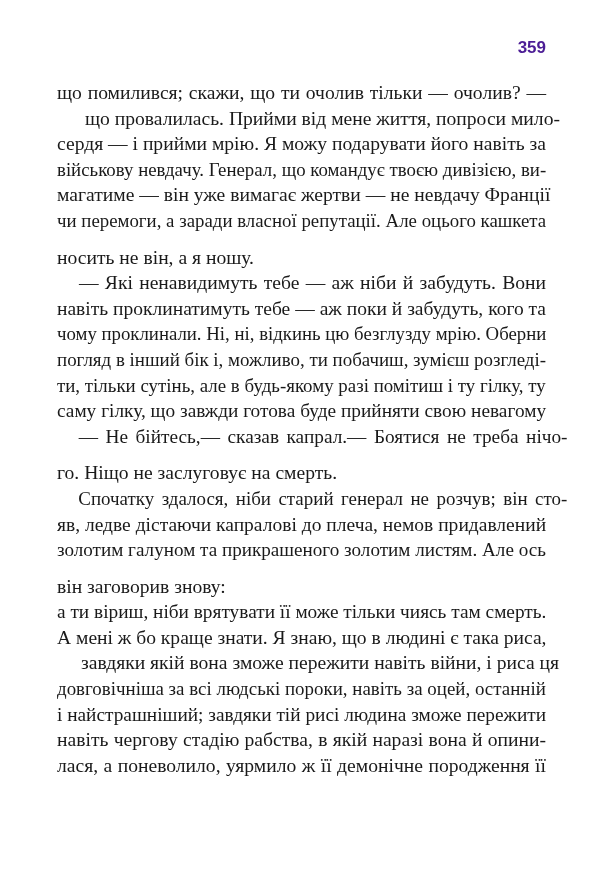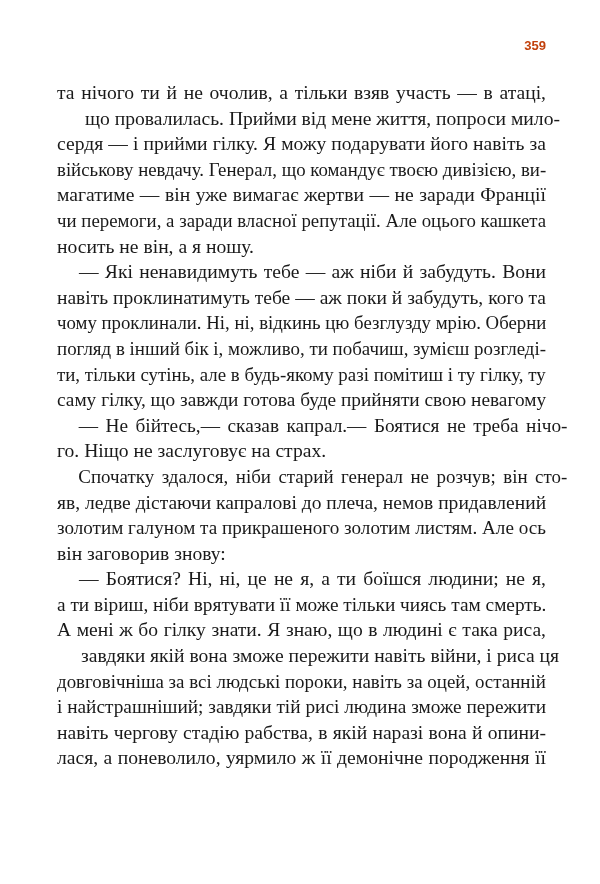--- a/index.html
+++ b/index.html
@@ -4,61 +4,60 @@
 <style>
   html, body { margin: 0; padding: 0; background: #ffffff; }
   body { width: 600px; height: 884px; overflow: hidden; position: relative; }
   .page {
     position: absolute; left: 0; top: 0; width: 600px; height: 884px;
     background: #ffffff; color: #1a1a1a;
   }
   .page-number {
     position: absolute; right: 54px; top: 38px;
     font-family: "Liberation Sans", sans-serif; font-weight: bold;
-    font-size: 13px; letter-spacing: 0px; color: #c2410c;
+    font-size: 17px; letter-spacing: 0px; color: #4c1d95;
   }
   .text-block {
     position: absolute; left: 57px; top: 80px; width: 489px;
     font-family: "Liberation Serif", serif;
     font-size: 19.6px; line-height: 25.6px;
   }
   .line {
     display: block; height: 25.6px; white-space: nowrap;
     text-align: justify; text-align-last: justify;
   }
-  .line.last { text-align-last: left; }
+  .line.last { text-align-last: left; margin-top: 11px; }
   .line.indent { padding-left: 22px; }
 </style>
 </head>
 <body>
 
 <div class="page">
   <div class="page-number">359</div>
   <div class="text-block" id="text-block">
-      <span class="line" style="display: block;">та нічого ти й не очолив, а тільки взяв участь — в атаці,</span>
+      <span class="line" style="display: block;">що помилився; скажи, що ти очолив тільки — очолив? —</span>
       <span class="line" style="display: block; margin-left: 28px;">що провалилась. Прийми від мене життя, попроси мило-</span>
-      <span class="line" style="display: block;">сердя — і прийми гілку. Я можу подарувати його навіть за</span>
+      <span class="line" style="display: block;">сердя — і прийми мрію. Я можу подарувати його навіть за</span>
       <span class="line" style="display: block; transform-origin: left center; transform: scaleX(0.961); width: 509px;">військову невдачу. Генерал, що командує твоєю дивізією, ви-</span>
-      <span class="line" style="display: block;">магатиме — він уже вимагає жертви — не заради Франції</span>
+      <span class="line" style="display: block;">магатиме — він уже вимагає жертви — не невдачу Франції</span>
       <span class="line" style="display: block; transform-origin: left center; transform: scaleX(0.961); width: 509px;">чи перемоги, а заради власної репутації. Але оцього кашкета</span>
       <span class="line last" style="display: block;">носить не він, а я ношу.</span>
       <span class="line indent" style="display: block;">— Які ненавидимуть тебе — аж ніби й забудуть. Вони</span>
       <span class="line" style="display: block; transform-origin: left center; transform: scaleX(0.996); width: 491px;">навіть проклинатимуть тебе — аж поки й забудуть, кого та</span>
       <span class="line" style="display: block; transform-origin: left center; transform: scaleX(0.959); width: 510px;">чому проклинали. Ні, ні, відкинь цю безглузду мрію. Оберни</span>
       <span class="line" style="display: block; transform-origin: left center; transform: scaleX(0.966); width: 506px;">погляд в інший бік і, можливо, ти побачиш, зумієш розгледі-</span>
       <span class="line" style="display: block; transform-origin: left center; transform: scaleX(0.964); width: 507px;">ти, тільки сутінь, але в будь-якому разі помітиш і ту гілку, ту</span>
       <span class="line" style="display: block; transform-origin: left center; transform: scaleX(0.986); width: 496px;">саму гілку, що завжди готова буде прийняти свою невагому</span>
       <span class="line indent" style="display: block; transform-origin: left center; transform: scaleX(0.985); width: 496.33px;">— Не бійтесь,— сказав капрал.— Боятися не треба нічо-</span>
-      <span class="line last" style="display: block;">го. Ніщо не заслуговує на страх.</span>
+      <span class="line last" style="display: block;">го. Ніщо не заслуговує на смерть.</span>
       <span class="line indent" style="display: block; transform-origin: left center; transform: scaleX(0.967); width: 505.754px;">Спочатку здалося, ніби старий генерал не розчув; він сто-</span>
       <span class="line" style="display: block; transform-origin: left center; transform: scaleX(0.996); width: 491px;">яв, ледве дістаючи капралові до плеча, немов придавлений</span>
       <span class="line" style="display: block; transform-origin: left center; transform: scaleX(0.976); width: 501px;">золотим галуном та прикрашеного золотим листям. Але ось</span>
       <span class="line last" style="display: block;">він заговорив знову:</span>
-      <span class="line indent" style="display: block;">— Боятися? Ні, ні, це не я, а ти боїшся людини; не я,</span>
       <span class="line" style="display: block; transform-origin: left center; transform: scaleX(0.986); width: 496px;">а ти віриш, ніби врятувати її може тільки чиясь там смерть.</span>
-      <span class="line" style="display: block; transform-origin: left center; transform: scaleX(0.998); width: 490px;">А мені ж бо гілку знати. Я знаю, що в людині є така риса,</span>
+      <span class="line" style="display: block; transform-origin: left center; transform: scaleX(0.998); width: 490px;">А мені ж бо краще знати. Я знаю, що в людині є така риса,</span>
       <span class="line" style="display: block; margin-left: 24px;">завдяки якій вона зможе пережити навіть війни, і риса ця</span>
       <span class="line" style="display: block; transform-origin: left center; transform: scaleX(0.966); width: 506px;">довговічніша за всі людські пороки, навіть за оцей, останній</span>
       <span class="line" style="display: block; transform-origin: left center; transform: scaleX(0.986); width: 496px;">і найстрашніший; завдяки тій рисі людина зможе пережити</span>
       <span class="line" style="display: block;">навіть чергову стадію рабства, в якій наразі вона й опини-</span>
       <span class="line" style="display: block;">лася, а поневолило, уярмило ж її демонічне породження її</span>
     </div>
 </div>
 
 </body></html>

